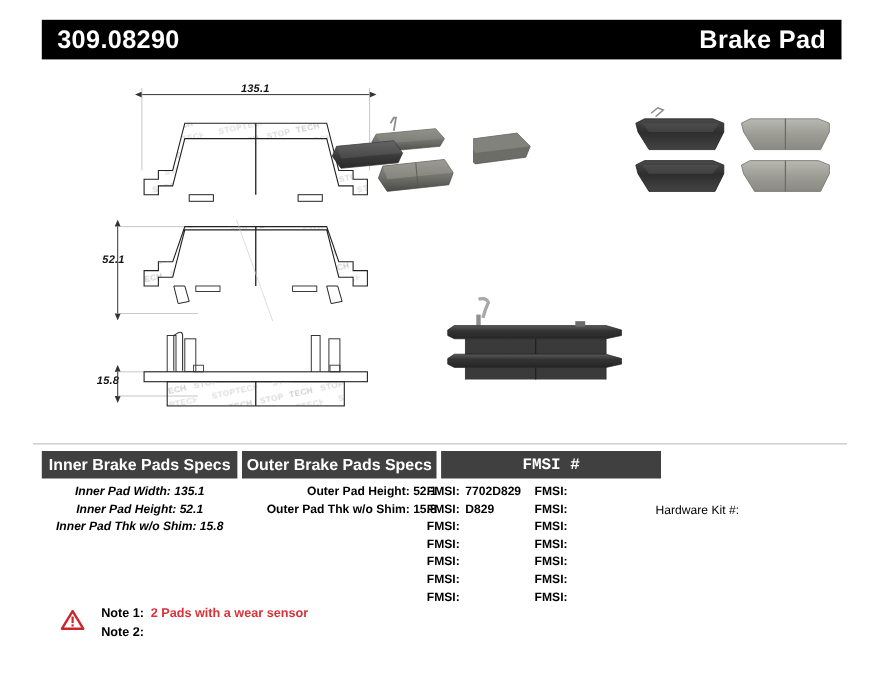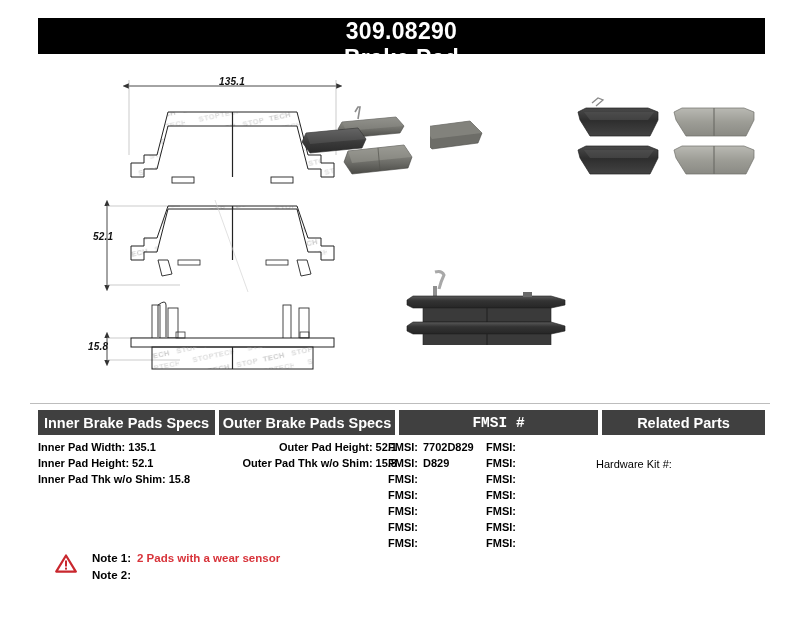--- a/index.html
+++ b/index.html
@@ -19,23 +19,23 @@
   
   #header-banner {
     position: absolute;
     left: 38px;
     top: 18px;
     width: 727px;
     height: 36px;
     background: #000000;
     display: flex;
     align-items: center;
+    justify-content: space-between;
     padding: 0 14px;
     box-sizing: border-box;
-    flex-direction: column;
   }
   #header-banner .part-number {
     color: #ffffff;
     font-size: 23px;
     font-weight: bold;
     letter-spacing: 0.3px;
   }
   #header-banner .product-type {
     color: #ffffff;
     font-size: 23px;
@@ -108,21 +108,21 @@
   #head-fmsi   { width: 200px; font-family: Liberation Mono, monospace; }
   #head-related{ width: 164px; }
 
   .col-body {
     position: absolute;
     top: 36px;
     font-size: 11px;
     font-weight: bold;
     line-height: 16px;
   }
-  #body-inner  { left: 8px;   width: 178px; text-align: left; }
+  #body-inner  { left: 8px;   width: 178px; text-align: center; font-style: italic; }
   #body-outer  { left: 190px; width: 177px; text-align: right; }
 
   .spec-line { white-space: nowrap; }
   .spec-line .spec-val { margin-left: 3px; }
 
   
   #body-fmsi {
     position: absolute;
     top: 36px;
     left: 358px;
@@ -343,21 +343,20 @@
 <div id="table-toprule"></div>
 <div id="spec-table">
 
   <div class="table-head-row">
     <div class="head-cell" id="head-inner">Inner Brake Pads Specs</div>
     <div class="head-gap"></div>
     <div class="head-cell" id="head-outer">Outer Brake Pads Specs</div>
     <div class="head-gap"></div>
     <div class="head-cell" id="head-fmsi">FMSI #</div>
     <div class="head-gap"></div>
-    <div class="head-cell" id="head-related">Related Parts</div>
   </div>
 
   <div class="col-body" id="body-inner">
     <div class="spec-line">
       <span>Inner Pad Width:</span><span class="spec-val">135.1</span>
     </div>
     <div class="spec-line">
       <span>Inner Pad Height:</span><span class="spec-val">52.1</span>
     </div>
     <div class="spec-line">

